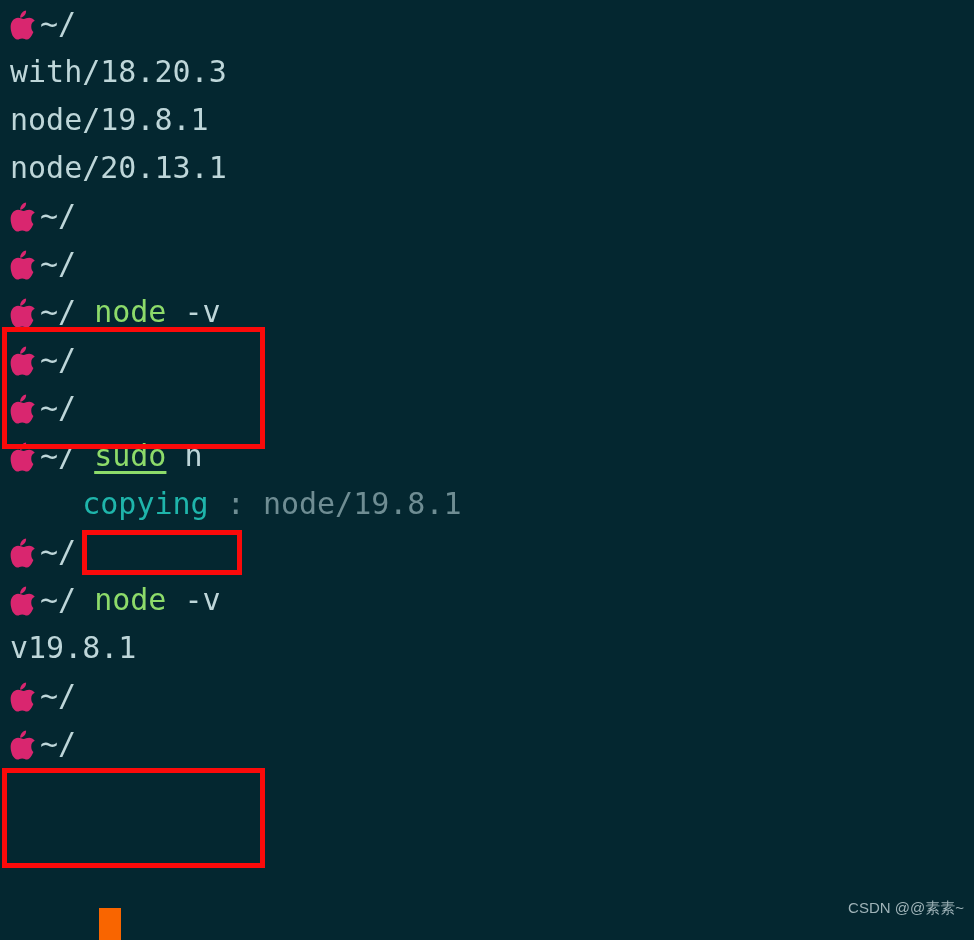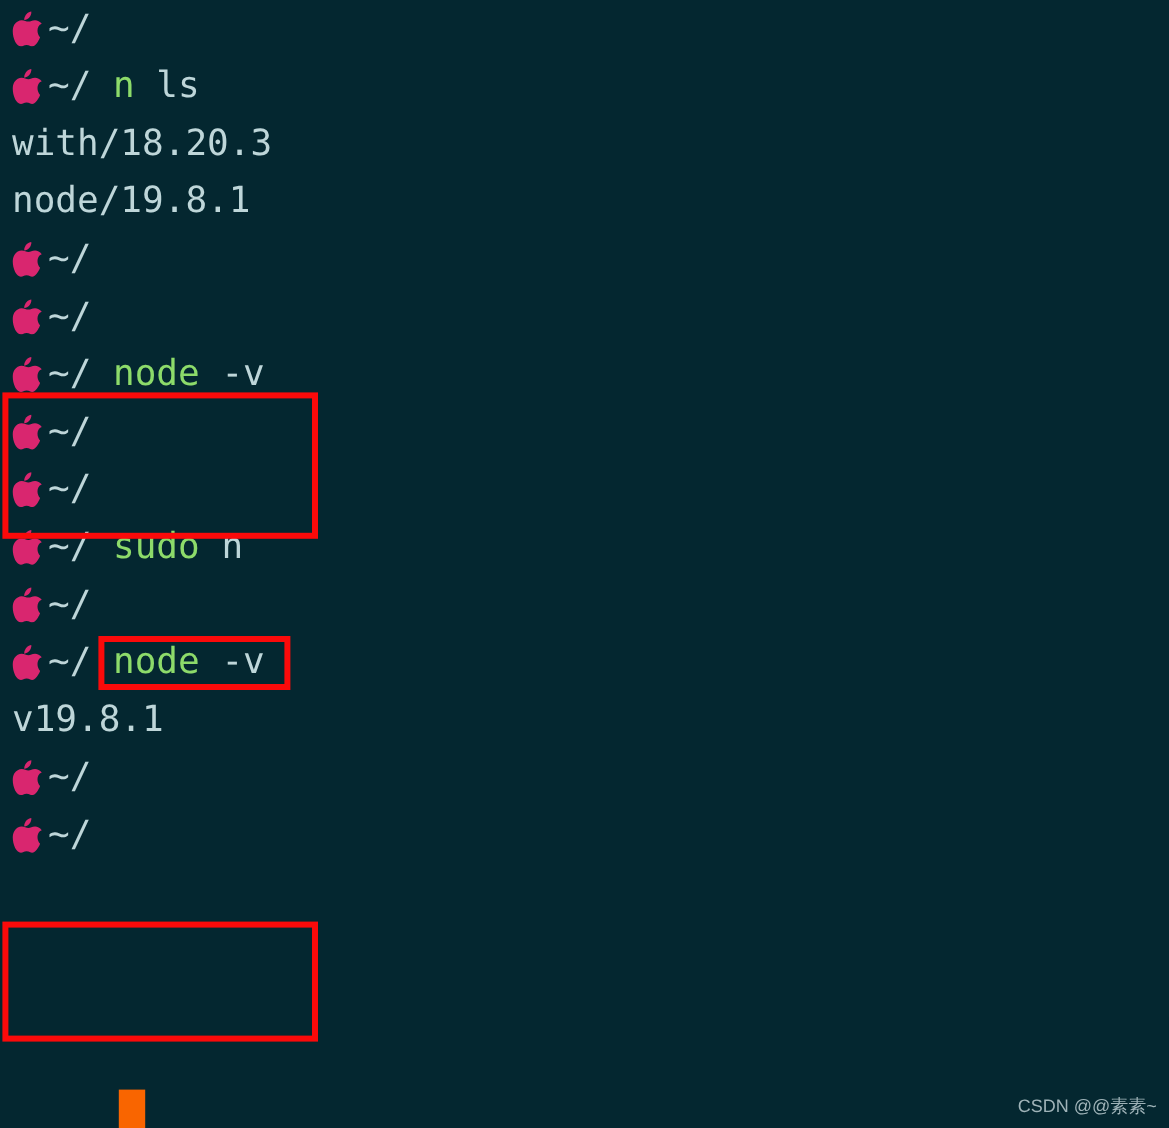--- a/index.html
+++ b/index.html
@@ -42,21 +42,21 @@
     box-sizing: border-box;
     letter-spacing: 0px;
   }
 
   
   .c-default { color: #bed6d9; }
   .c-dim     { color: #6f8d93; }
   .c-green   { color: #8ddb6a; }
   .c-teal    { color: #1fb5ab; }
 
-  .underline { text-decoration-color: #8ddb6a; text-underline-offset: 5px; }
+  .underline { text-decoration: underline; text-decoration-color: #8ddb6a; text-underline-offset: 5px; }
 
   
   .apple-icon {
     display: inline-block;
     width: 26px;
     height: 30px;
     vertical-align: -6px;
     margin-right: 4px;
     position: relative;
   }
@@ -73,43 +73,40 @@
 
   
   .cursor-block {
     position: absolute;
     background: #f96500;
   }
 
   .watermark {
     position: absolute;
     right: 10px;
-    bottom: 8px;
+    bottom: 22px;
     font-family: "Liberation Sans", sans-serif;
     font-size: 15px;
     color: #9fb3b8;
     white-space: pre;
   }
 </style>
 </head>
 <body>
 
 <div id="terminal">
 
   <div class="term-lines">
       <div class="line"><span class="apple-icon"><svg viewBox="0 0 26 30" xmlns="http://www.w3.org/2000/svg">
             <path fill="#d9266f" d="M16.1 0.6c0.2 1.9-0.6 3.7-1.7 5c-1.2 1.3-2.7 2.2-4.2 2.1c-0.2-1.8 0.7-3.7 1.8-4.9C13.2 1.5 14.9 0.6 16.1 0.6z"></path>
             <path fill="#d9266f" d="M23.4 22.1c-0.6 1.5-0.9 2.1-1.7 3.4c-1.2 1.8-2.8 4.1-4.8 4.1c-1.8 0-2.3-1.2-4.7-1.2c-2.4 0-3 1.2-4.8 1.2 c-2 0-3.6-2.1-4.8-3.9C0.3 20.6-0.1 14.6 2 11.4C3.5 9.1 5.9 7.8 8.1 7.8c2.3 0 3.7 1.2 5.6 1.2c1.8 0 2.9-1.2 5.5-1.2 c2 0 4.1 1.1 5.6 3C19.9 12.5 20.7 19.6 23.4 22.1z"></path>
           </svg></span><span class="c-default">~/</span></div>
-      <div class="line"><span class="apple-icon"><svg viewBox="0 0 26 30" xmlns="http://www.w3.org/2000/svg">
-            <path fill="#d9266f" d="M16.1 0.6c0.2 1.9-0.6 3.7-1.7 5c-1.2 1.3-2.7 2.2-4.2 2.1c-0.2-1.8 0.7-3.7 1.8-4.9C13.2 1.5 14.9 0.6 16.1 0.6z"></path>
-            <path fill="#d9266f" d="M23.4 22.1c-0.6 1.5-0.9 2.1-1.7 3.4c-1.2 1.8-2.8 4.1-4.8 4.1c-1.8 0-2.3-1.2-4.7-1.2c-2.4 0-3 1.2-4.8 1.2 c-2 0-3.6-2.1-4.8-3.9C0.3 20.6-0.1 14.6 2 11.4C3.5 9.1 5.9 7.8 8.1 7.8c2.3 0 3.7 1.2 5.6 1.2c1.8 0 2.9-1.2 5.5-1.2 c2 0 4.1 1.1 5.6 3C19.9 12.5 20.7 19.6 23.4 22.1z"></path>
-          </svg></span><span class="c-default">~/</span><span class="c-default"> </span><span class="c-green">n</span><span class="c-default"> ls</span></div>
       <div class="line"><span class="c-default">with/18.20.3</span></div>
       <div class="line"><span class="c-default">node/19.8.1</span></div>
+      <div class="line"><span class="c-default">node/20.13.1</span></div>
       <div class="line"><span class="apple-icon"><svg viewBox="0 0 26 30" xmlns="http://www.w3.org/2000/svg">
             <path fill="#d9266f" d="M16.1 0.6c0.2 1.9-0.6 3.7-1.7 5c-1.2 1.3-2.7 2.2-4.2 2.1c-0.2-1.8 0.7-3.7 1.8-4.9C13.2 1.5 14.9 0.6 16.1 0.6z"></path>
             <path fill="#d9266f" d="M23.4 22.1c-0.6 1.5-0.9 2.1-1.7 3.4c-1.2 1.8-2.8 4.1-4.8 4.1c-1.8 0-2.3-1.2-4.7-1.2c-2.4 0-3 1.2-4.8 1.2 c-2 0-3.6-2.1-4.8-3.9C0.3 20.6-0.1 14.6 2 11.4C3.5 9.1 5.9 7.8 8.1 7.8c2.3 0 3.7 1.2 5.6 1.2c1.8 0 2.9-1.2 5.5-1.2 c2 0 4.1 1.1 5.6 3C19.9 12.5 20.7 19.6 23.4 22.1z"></path>
           </svg></span><span class="c-default">~/</span></div>
       <div class="line"><span class="apple-icon"><svg viewBox="0 0 26 30" xmlns="http://www.w3.org/2000/svg">
             <path fill="#d9266f" d="M16.1 0.6c0.2 1.9-0.6 3.7-1.7 5c-1.2 1.3-2.7 2.2-4.2 2.1c-0.2-1.8 0.7-3.7 1.8-4.9C13.2 1.5 14.9 0.6 16.1 0.6z"></path>
             <path fill="#d9266f" d="M23.4 22.1c-0.6 1.5-0.9 2.1-1.7 3.4c-1.2 1.8-2.8 4.1-4.8 4.1c-1.8 0-2.3-1.2-4.7-1.2c-2.4 0-3 1.2-4.8 1.2 c-2 0-3.6-2.1-4.8-3.9C0.3 20.6-0.1 14.6 2 11.4C3.5 9.1 5.9 7.8 8.1 7.8c2.3 0 3.7 1.2 5.6 1.2c1.8 0 2.9-1.2 5.5-1.2 c2 0 4.1 1.1 5.6 3C19.9 12.5 20.7 19.6 23.4 22.1z"></path>
           </svg></span><span class="c-default">~/</span></div>
       <div class="line"><span class="apple-icon"><svg viewBox="0 0 26 30" xmlns="http://www.w3.org/2000/svg">
             <path fill="#d9266f" d="M16.1 0.6c0.2 1.9-0.6 3.7-1.7 5c-1.2 1.3-2.7 2.2-4.2 2.1c-0.2-1.8 0.7-3.7 1.8-4.9C13.2 1.5 14.9 0.6 16.1 0.6z"></path>
@@ -120,20 +117,21 @@
             <path fill="#d9266f" d="M23.4 22.1c-0.6 1.5-0.9 2.1-1.7 3.4c-1.2 1.8-2.8 4.1-4.8 4.1c-1.8 0-2.3-1.2-4.7-1.2c-2.4 0-3 1.2-4.8 1.2 c-2 0-3.6-2.1-4.8-3.9C0.3 20.6-0.1 14.6 2 11.4C3.5 9.1 5.9 7.8 8.1 7.8c2.3 0 3.7 1.2 5.6 1.2c1.8 0 2.9-1.2 5.5-1.2 c2 0 4.1 1.1 5.6 3C19.9 12.5 20.7 19.6 23.4 22.1z"></path>
           </svg></span><span class="c-default">~/</span></div>
       <div class="line"><span class="apple-icon"><svg viewBox="0 0 26 30" xmlns="http://www.w3.org/2000/svg">
             <path fill="#d9266f" d="M16.1 0.6c0.2 1.9-0.6 3.7-1.7 5c-1.2 1.3-2.7 2.2-4.2 2.1c-0.2-1.8 0.7-3.7 1.8-4.9C13.2 1.5 14.9 0.6 16.1 0.6z"></path>
             <path fill="#d9266f" d="M23.4 22.1c-0.6 1.5-0.9 2.1-1.7 3.4c-1.2 1.8-2.8 4.1-4.8 4.1c-1.8 0-2.3-1.2-4.7-1.2c-2.4 0-3 1.2-4.8 1.2 c-2 0-3.6-2.1-4.8-3.9C0.3 20.6-0.1 14.6 2 11.4C3.5 9.1 5.9 7.8 8.1 7.8c2.3 0 3.7 1.2 5.6 1.2c1.8 0 2.9-1.2 5.5-1.2 c2 0 4.1 1.1 5.6 3C19.9 12.5 20.7 19.6 23.4 22.1z"></path>
           </svg></span><span class="c-default">~/</span></div>
       <div class="line"><span class="apple-icon"><svg viewBox="0 0 26 30" xmlns="http://www.w3.org/2000/svg">
             <path fill="#d9266f" d="M16.1 0.6c0.2 1.9-0.6 3.7-1.7 5c-1.2 1.3-2.7 2.2-4.2 2.1c-0.2-1.8 0.7-3.7 1.8-4.9C13.2 1.5 14.9 0.6 16.1 0.6z"></path>
             <path fill="#d9266f" d="M23.4 22.1c-0.6 1.5-0.9 2.1-1.7 3.4c-1.2 1.8-2.8 4.1-4.8 4.1c-1.8 0-2.3-1.2-4.7-1.2c-2.4 0-3 1.2-4.8 1.2 c-2 0-3.6-2.1-4.8-3.9C0.3 20.6-0.1 14.6 2 11.4C3.5 9.1 5.9 7.8 8.1 7.8c2.3 0 3.7 1.2 5.6 1.2c1.8 0 2.9-1.2 5.5-1.2 c2 0 4.1 1.1 5.6 3C19.9 12.5 20.7 19.6 23.4 22.1z"></path>
           </svg></span><span class="c-default">~/</span><span class="c-default"> </span><span class="c-green underline">sudo</span><span class="c-default"> n</span></div>
+      <div class="line"><span class="c-default">    </span><span class="c-teal">copying</span><span class="c-dim"> : </span><span class="c-dim">node/19.8.1</span></div>
       <div class="line"><span class="apple-icon"><svg viewBox="0 0 26 30" xmlns="http://www.w3.org/2000/svg">
             <path fill="#d9266f" d="M16.1 0.6c0.2 1.9-0.6 3.7-1.7 5c-1.2 1.3-2.7 2.2-4.2 2.1c-0.2-1.8 0.7-3.7 1.8-4.9C13.2 1.5 14.9 0.6 16.1 0.6z"></path>
             <path fill="#d9266f" d="M23.4 22.1c-0.6 1.5-0.9 2.1-1.7 3.4c-1.2 1.8-2.8 4.1-4.8 4.1c-1.8 0-2.3-1.2-4.7-1.2c-2.4 0-3 1.2-4.8 1.2 c-2 0-3.6-2.1-4.8-3.9C0.3 20.6-0.1 14.6 2 11.4C3.5 9.1 5.9 7.8 8.1 7.8c2.3 0 3.7 1.2 5.6 1.2c1.8 0 2.9-1.2 5.5-1.2 c2 0 4.1 1.1 5.6 3C19.9 12.5 20.7 19.6 23.4 22.1z"></path>
           </svg></span><span class="c-default">~/</span></div>
       <div class="line"><span class="apple-icon"><svg viewBox="0 0 26 30" xmlns="http://www.w3.org/2000/svg">
             <path fill="#d9266f" d="M16.1 0.6c0.2 1.9-0.6 3.7-1.7 5c-1.2 1.3-2.7 2.2-4.2 2.1c-0.2-1.8 0.7-3.7 1.8-4.9C13.2 1.5 14.9 0.6 16.1 0.6z"></path>
             <path fill="#d9266f" d="M23.4 22.1c-0.6 1.5-0.9 2.1-1.7 3.4c-1.2 1.8-2.8 4.1-4.8 4.1c-1.8 0-2.3-1.2-4.7-1.2c-2.4 0-3 1.2-4.8 1.2 c-2 0-3.6-2.1-4.8-3.9C0.3 20.6-0.1 14.6 2 11.4C3.5 9.1 5.9 7.8 8.1 7.8c2.3 0 3.7 1.2 5.6 1.2c1.8 0 2.9-1.2 5.5-1.2 c2 0 4.1 1.1 5.6 3C19.9 12.5 20.7 19.6 23.4 22.1z"></path>
           </svg></span><span class="c-default">~/</span><span class="c-default"> </span><span class="c-green">node</span><span class="c-default"> -v</span></div>
       <div class="line"><span class="c-default">v19.8.1</span></div>
       <div class="line"><span class="apple-icon"><svg viewBox="0 0 26 30" xmlns="http://www.w3.org/2000/svg">

